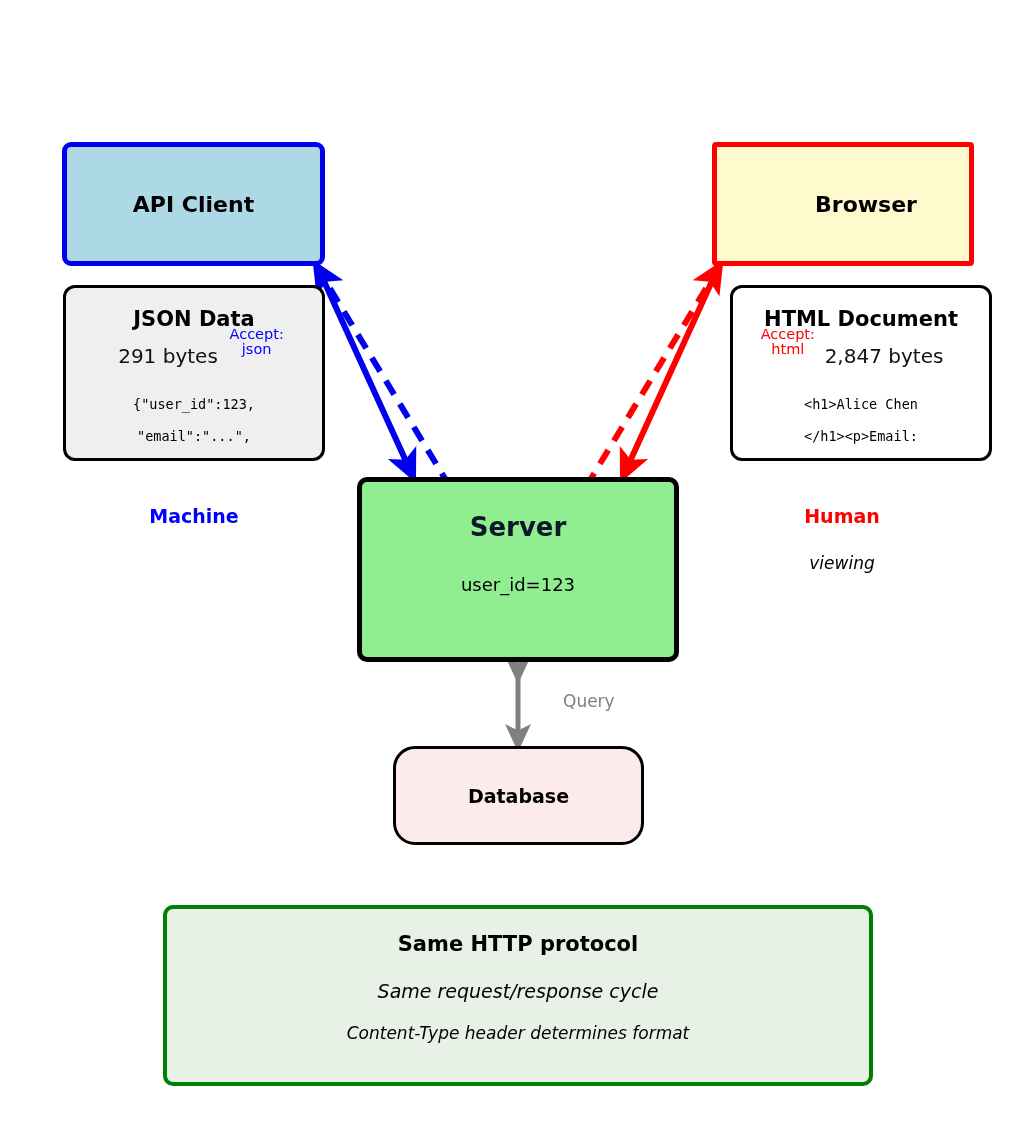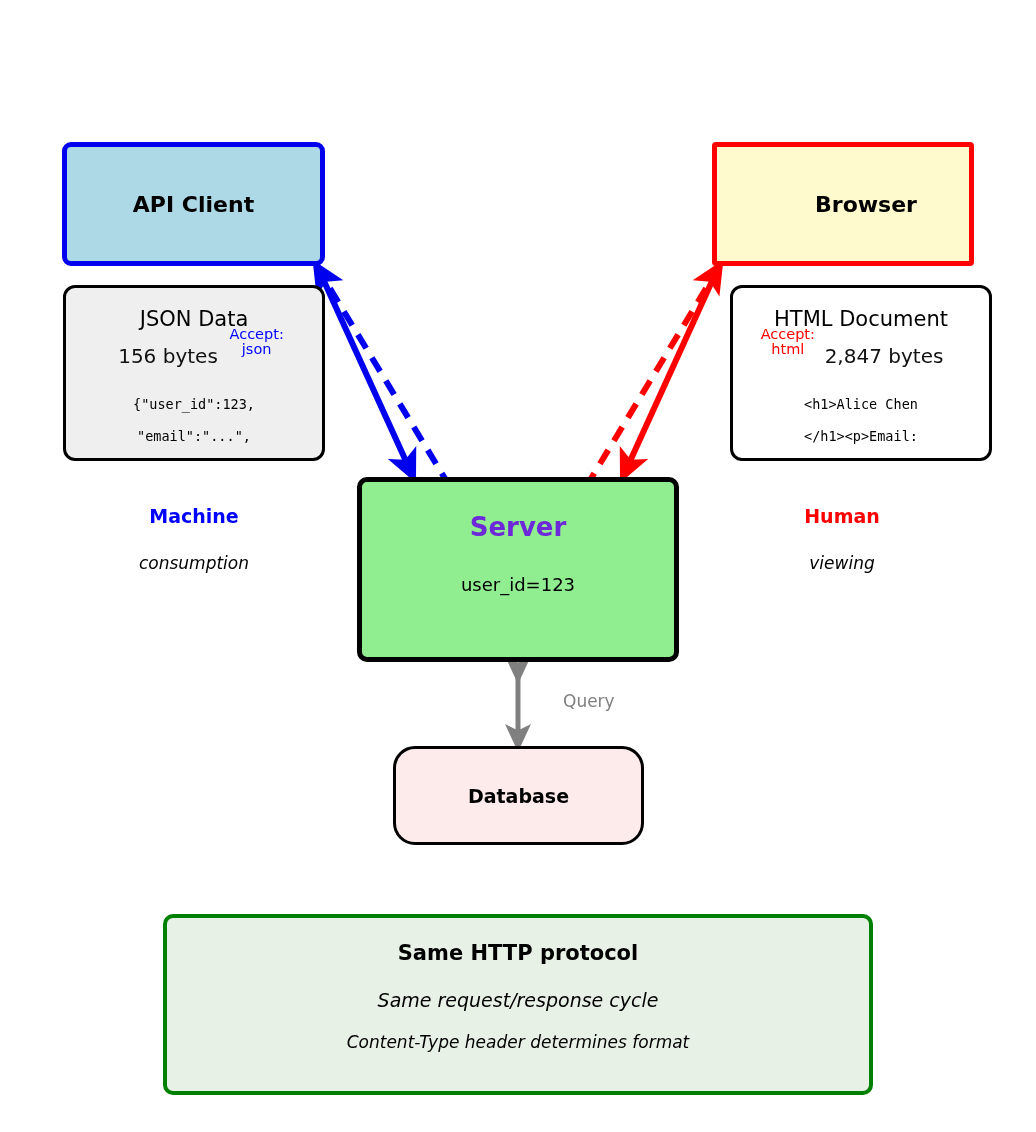--- a/index.html
+++ b/index.html
@@ -84,21 +84,21 @@
     background: #efefef;
   }
   .node-html {
     left: 712px;
     top: 285px;
     background: #ffffff;
     margin-left: 18px;
   }
   .node-payload .title {
     font-size: 21px;
-    font-weight: normal;
+    font-weight: bold;
     color: #000000;
     line-height: 1.1;
   }
   .size-row {
     margin-top: 13px;
     font-size: 20px;
     color: #111111;
     position: relative;
     white-space: nowrap;
   }
@@ -139,21 +139,21 @@
     height: 185px;
     background: #90ee90;
     border: 5px solid #000000;
     border-radius: 10px;
     justify-content: flex-start;
     padding-top: 30px;
   }
   .node-server .title {
     font-size: 26px;
     font-weight: bold;
-    color: #6d28d9;
+    color: #0f172a;
   }
   .node-server .sub {
     margin-top: 32px;
     font-size: 18px;
     color: #000000;
   }
 
   
   .node-database {
     left: 393px;
@@ -207,21 +207,20 @@
   .node-summary {
     left: 163px;
     top: 905px;
     width: 710px;
     height: 181px;
     background: #e8f1e6;
     border: 4px solid #008000;
     border-radius: 10px;
     justify-content: flex-start;
     padding-top: 23px;
-    margin-top: 9px;
   }
   .node-summary .sum-title {
     font-size: 21px;
     font-weight: bold;
     color: #000000;
   }
   .node-summary .sum-line {
     margin-top: 24px;
     font-size: 19px;
     color: #000000;
@@ -280,21 +279,21 @@
     <span class="title">API Client</span>
   </div>
 
   <div class="node node-browser">
     <span class="title">Browser</span>
   </div>
 
   <div class="node node-payload node-json">
     <span class="title">JSON Data</span>
     <div class="size-row">
-      <span>156 bytes</span>
+      <span>291 bytes</span>
       <span class="accept-tag">
         <span>Accept:</span><br>
         <span>json</span>
       </span>
     </div>
     <div class="code-lines">
       <div>{"user_id":123,</div>
       <div>  "email":"...",</div>
     </div>
   </div>
@@ -320,21 +319,20 @@
   </div>
 
   <div class="node node-database">
     <span class="title">Database</span>
   </div>
 
   <div class="query-label">Query</div>
 
   <div class="caption caption-machine">
     <span class="cap-main">Machine</span>
-    <span class="cap-sub">consumption</span>
   </div>
 
   <div class="caption caption-human">
     <span class="cap-main">Human</span>
     <span class="cap-sub">viewing</span>
   </div>
 
   <div class="node node-summary">
     <span class="sum-title">Same HTTP protocol</span>
     <span class="sum-line">Same request/response cycle</span>

